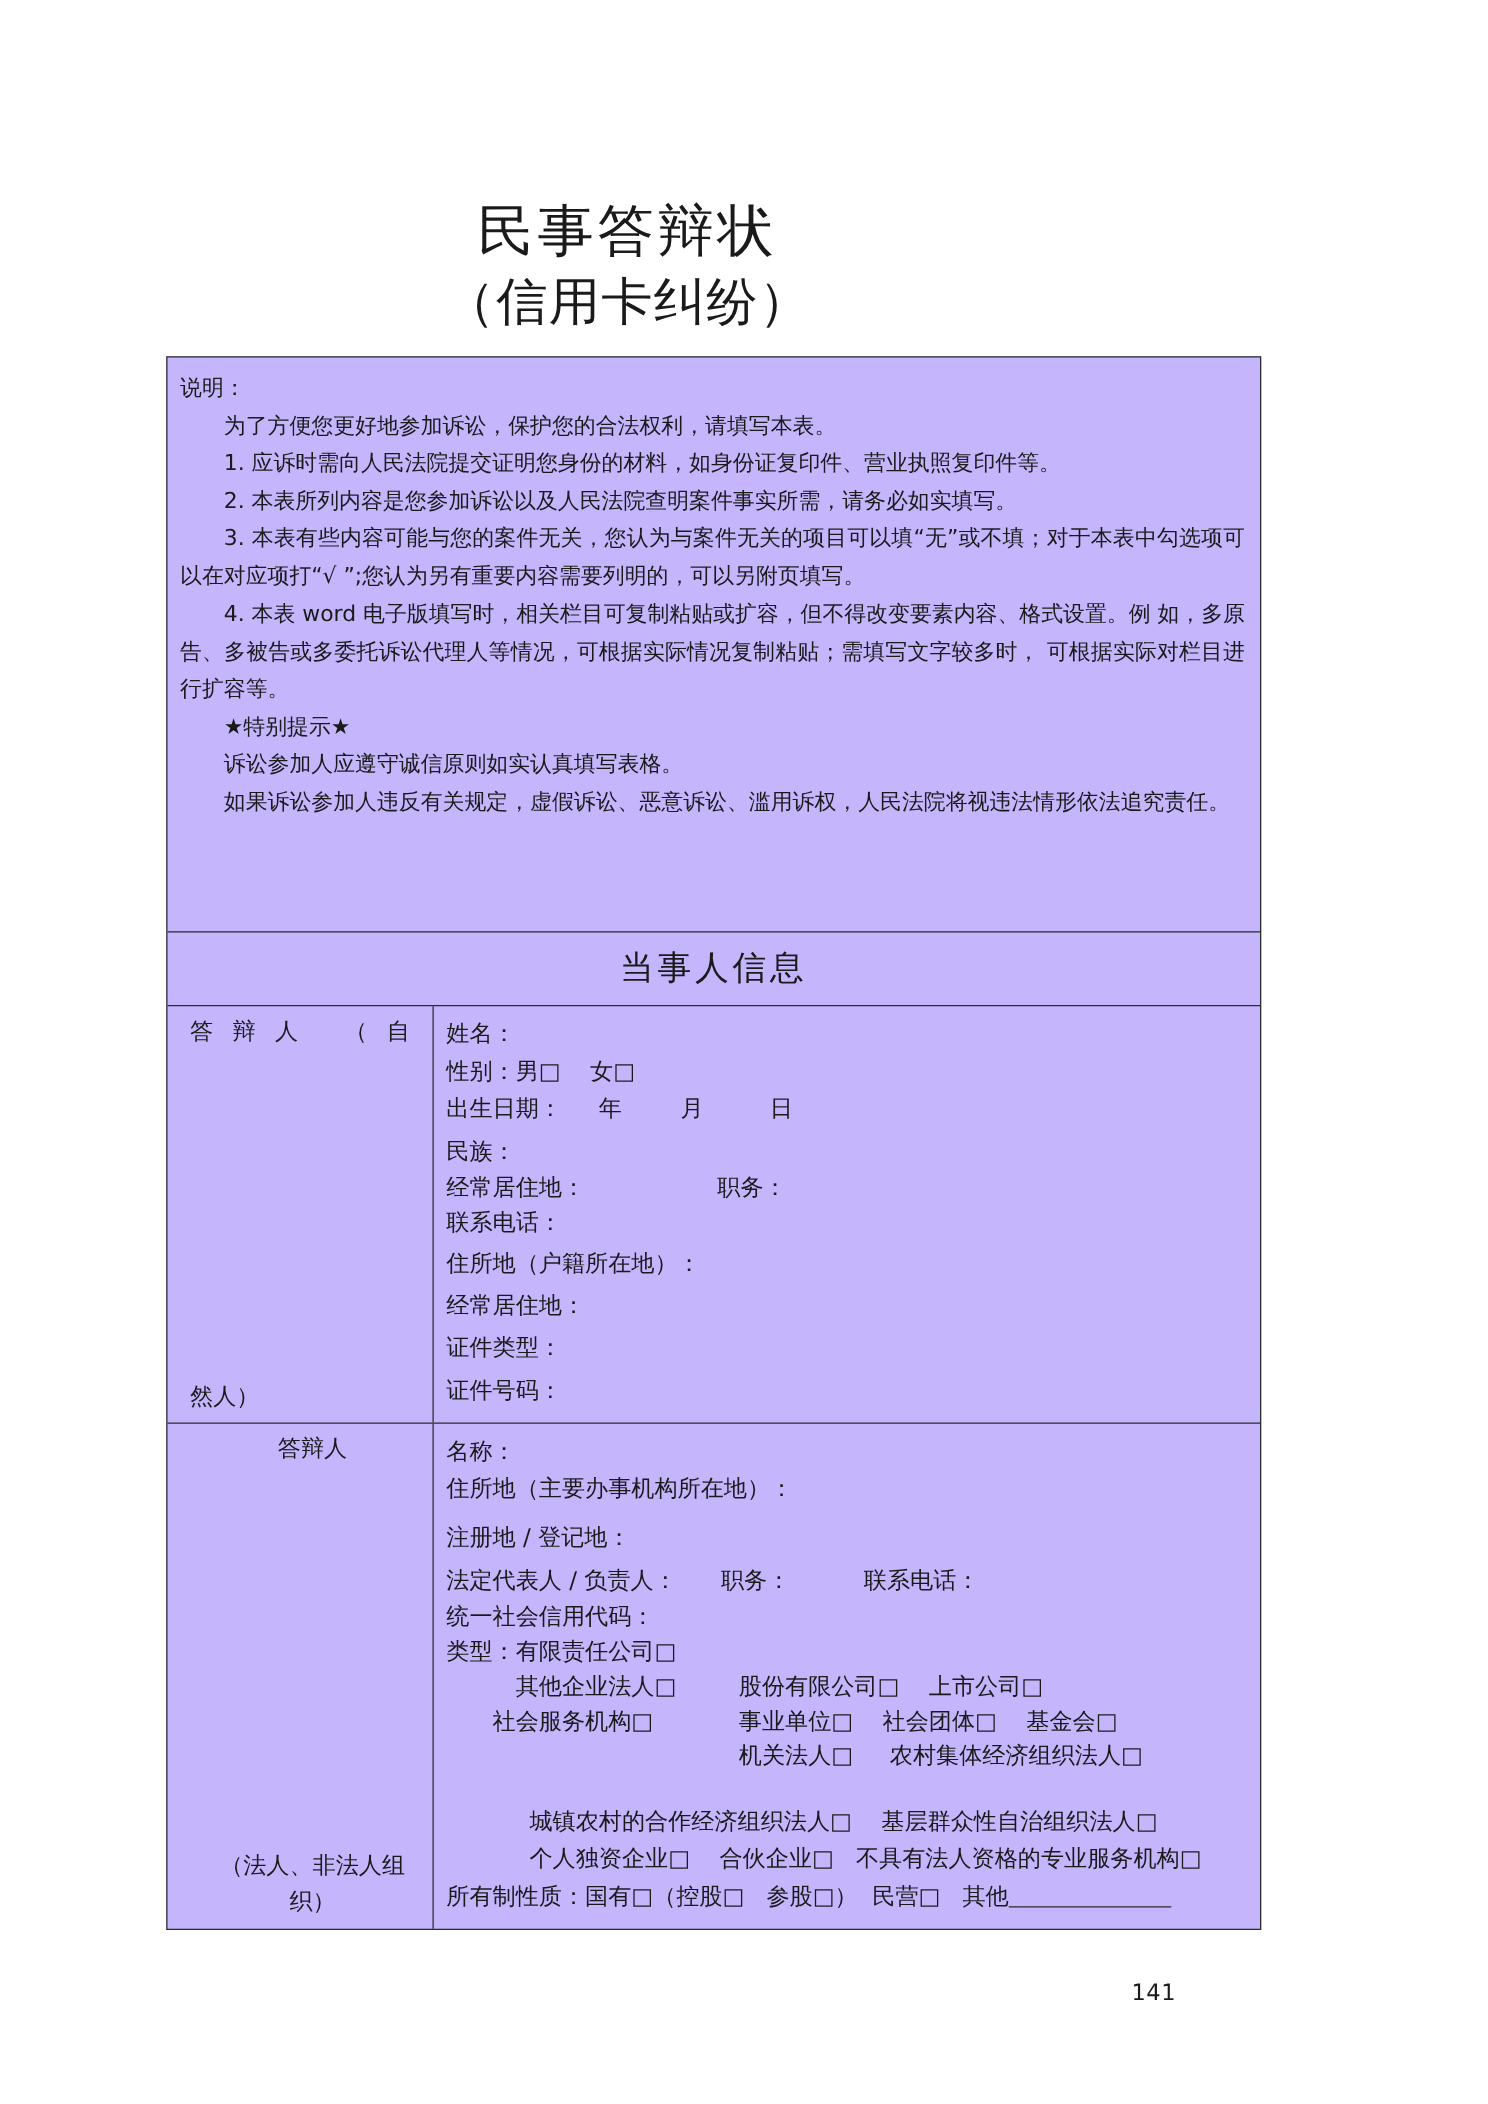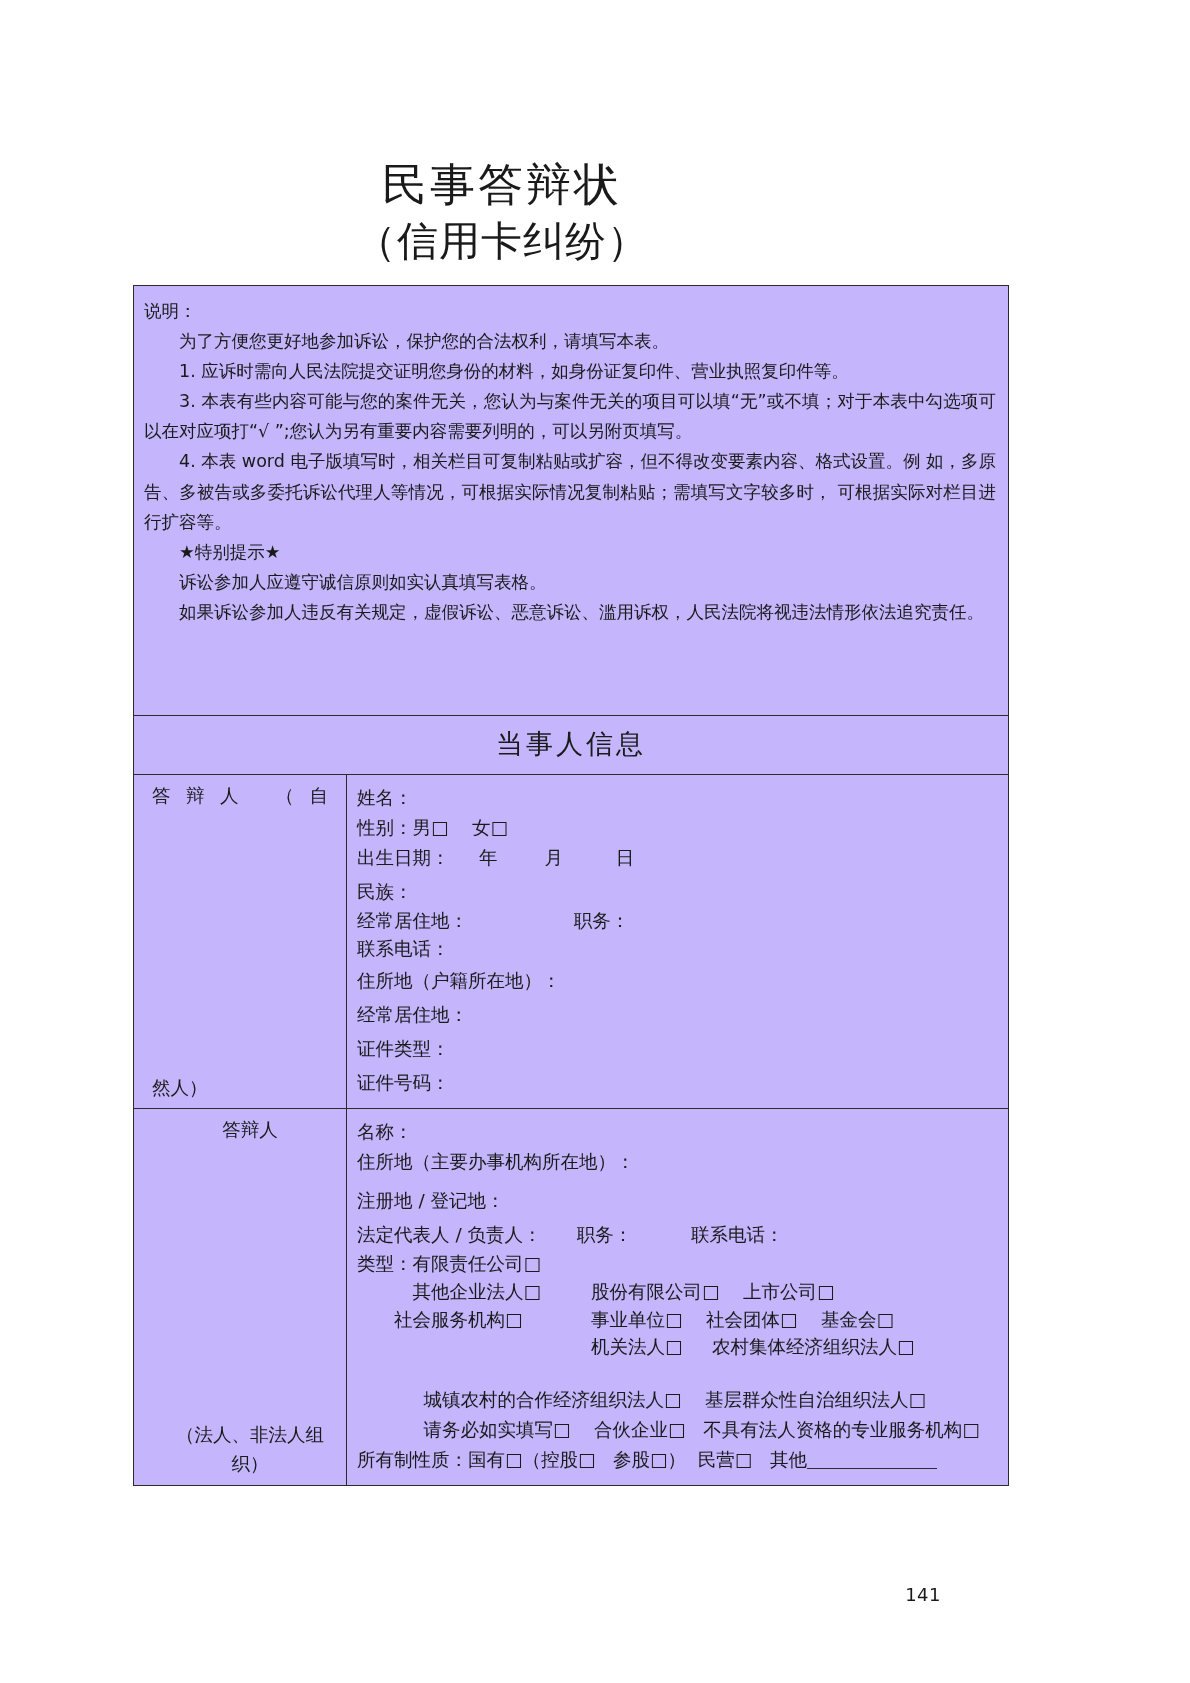--- a/index.html
+++ b/index.html
@@ -168,20 +168,21 @@
     <div class="doc-subtitle">（信用卡纠纷）</div>
   </div>
 
   <div class="form-table">
 
     <div class="row">
       <div class="instructions">
         <p class="ind-0">说明：</p>
         <p class="ind-1">为了方便您更好地参加诉讼，保护您的合法权利，请填写本表。</p>
         <p class="ind-1">1. 应诉时需向人民法院提交证明您身份的材料，如身份证复印件、营业执照复印件等。</p>
+        <p class="ind-1">2. 本表所列内容是您参加诉讼以及人民法院查明案件事实所需，请务必如实填写。</p>
         <p class="ind-1">3. 本表有些内容可能与您的案件无关，您认为与案件无关的项目可以填“无”或不填；对于本表中勾选项可以在对应项打“√ ”;您认为另有重要内容需要列明的，可以另附页填写。</p>
         <p class="ind-1">4. 本表 word 电子版填写时，相关栏目可复制粘贴或扩容，但不得改变要素内容、格式设置。例 如，多原告、多被告或多委托诉讼代理人等情况，可根据实际情况复制粘贴；需填写文字较多时， 可根据实际对栏目进行扩容等。</p>
         <p class="ind-1">★特别提示★</p>
         <p class="ind-1">诉讼参加人应遵守诚信原则如实认真填写表格。</p>
         <p class="ind-1">如果诉讼参加人违反有关规定，虚假诉讼、恶意诉讼、滥用诉权，人民法院将视违法情形依法追究责任。</p>
         <div class="spacer-line"></div>
       </div>
     </div>
 
     <div class="row">
@@ -210,37 +211,38 @@
     <div class="row">
       <div class="label-cell">
         <span class="lbl-center">答辩人</span>
         <span class="lbl-center">（法人、非法人组织）</span>
       </div>
       <div class="value-cell">
         <p class="fline">名称：</p>
         <p class="fline">住所地（主要办事机构所在地）：</p>
         <p class="fline gap-top">注册地 / 登记地：</p>
         <p class="fline gap-small">法定代表人 / 负责人：      职务：          联系电话：</p>
+        <p class="fline tight">统一社会信用代码：</p>
 
         <div class="type-grid">
           <div class="type-col-a">
             <p class="fline tight">类型：有限责任公司□</p>
             <p class="fline tight" style="text-indent:3em;">其他企业法人□</p>
             <p class="fline tight" style="text-indent:2em;">社会服务机构□</p>
           </div>
           <div class="type-col-b">
             <p class="fline tight" style="margin-top:1.5em;">股份有限公司□    上市公司□</p>
             <p class="fline tight">事业单位□    社会团体□    基金会□</p>
             <p class="fline tight">机关法人□     农村集体经济组织法人□</p>
           </div>
         </div>
 
         <div class="wide-block">
           <p class="wide-line" style="padding-left:3.6em;">城镇农村的合作经济组织法人□    基层群众性自治组织法人□</p>
-          <p class="wide-line" style="padding-left:3.6em;">请务必如实填写□    合伙企业□   不具有法人资格的专业服务机构□</p>
+          <p class="wide-line" style="padding-left:3.6em;">个人独资企业□    合伙企业□   不具有法人资格的专业服务机构□</p>
         </div>
 
         <p class="fline"><span>所有制性质：国有□（控股□   参股□）  民营□   其他</span><span class="blank-line"></span></p>
       </div>
     </div>
 
   </div>
 
   <div class="page-number">141</div>
 

